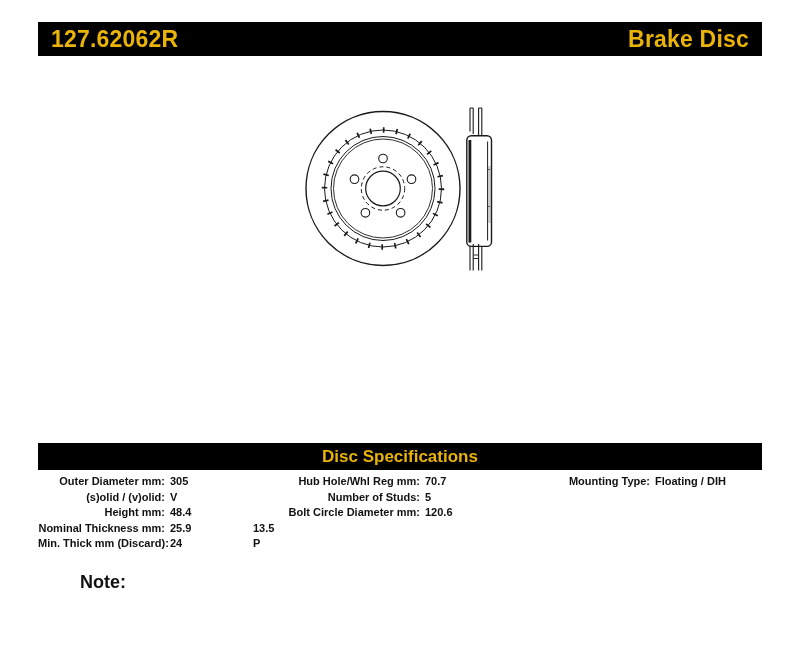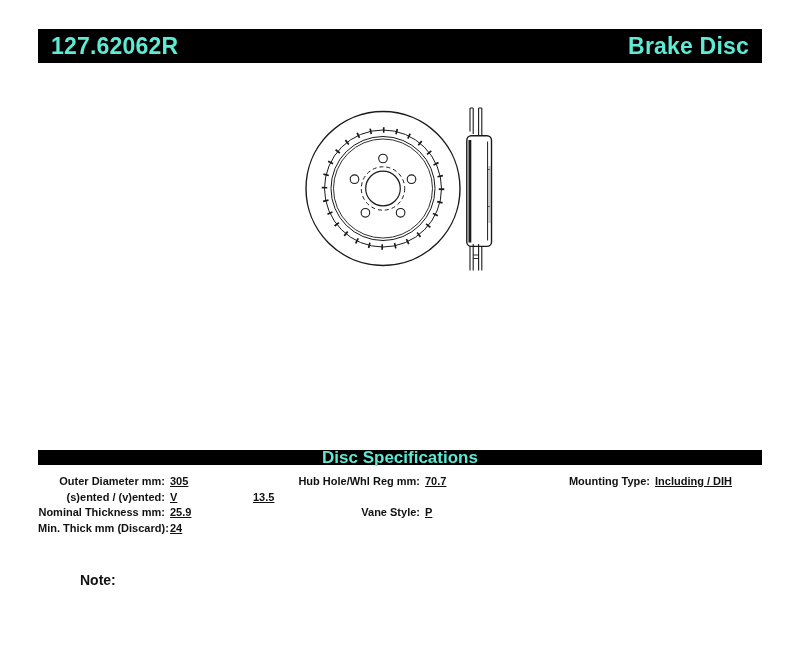--- a/index.html
+++ b/index.html
@@ -3,48 +3,48 @@
 <meta charset="utf-8">
 <style>
   html,body{margin:0;padding:0;}
   body{
     width:800px;height:655px;position:relative;overflow:hidden;
     background:#ffffff;
     font-family:"Liberation Sans","DejaVu Sans",sans-serif;
     color:#111;
   }
   .bar{
-    position:absolute;left:38px;width:724px;background:#000;color:#5eead4;
-    display:flex;align-items:center;box-sizing:border-box;margin-top:7px;
+    position:absolute;left:38px;width:724px;background:#000;color:#eab308;
+    display:flex;align-items:center;box-sizing:border-box;
   }
   .topbar{
     top:22px;height:34px;justify-content:space-between;padding:0 13px;
     font-size:23px;font-weight:bold;letter-spacing:0.2px;
   }
   .specbar{
-    top:443px;height:15px;justify-content:center;
+    top:443px;height:27px;justify-content:center;
     font-size:17px;font-weight:bold;text-align:center;
   }
   .drawing{
     position:absolute;left:288px;top:95px;width:217px;height:185px;
   }
   .spec-col{
     position:absolute;top:474px;font-size:11px;font-weight:bold;line-height:15.5px;
   }
   .col-left{left:38px;width:230px;}
   .col-mid{left:248px;width:262px;}
   .col-right{left:530px;width:232px;}
   .spec-row{display:flex;white-space:nowrap;}
   .spec-row .lbl{display:inline-block;text-align:right;flex:0 0 auto;}
   .col-left .lbl{width:127px;}
   .col-mid .lbl{width:172px;}
   .col-right .lbl{width:120px;}
-  .spec-row .val{margin-left:5px;text-align:left;text-decoration:underline;}
+  .spec-row .val{margin-left:5px;text-align:left;}
   .note{
-    position:absolute;left:80px;top:572px;font-size:14px;font-weight:bold;
+    position:absolute;left:80px;top:572px;font-size:18px;font-weight:bold;
   }
 </style>
 </head>
 <body>
 
 <header class="bar topbar">
   <span>127.62062R</span>
   <span>Brake Disc</span>
 </header>
 
@@ -87,47 +87,58 @@
 <div class="bar specbar">
   <span>Disc Specifications</span>
 </div>
 
 <div class="spec-col col-left">
   <div class="spec-row">
     <span class="lbl">Outer Diameter mm:</span>
     <span class="val">305</span>
   </div>
   <div class="spec-row">
-    <span class="lbl">(s)ented / (v)ented:</span>
+    <span class="lbl">(s)olid / (v)olid:</span>
     <span class="val">V</span>
+  </div>
+  <div class="spec-row">
+    <span class="lbl">Height mm:</span>
+    <span class="val">48.4</span>
   </div>
   <div class="spec-row">
     <span class="lbl">Nominal Thickness mm:</span>
     <span class="val">25.9</span>
   </div>
   <div class="spec-row">
     <span class="lbl">Min. Thick mm (Discard):</span>
     <span class="val">24</span>
   </div>
 </div>
 
 <div class="spec-col col-mid">
   <div class="spec-row">
     <span class="lbl">Hub Hole/Whl Reg mm:</span>
     <span class="val">70.7</span>
   </div>
   <div class="spec-row">
+    <span class="lbl">Number of Studs:</span>
+    <span class="val">5</span>
+  </div>
+  <div class="spec-row">
+    <span class="lbl">Bolt Circle Diameter mm:</span>
+    <span class="val">120.6</span>
+  </div>
+  <div class="spec-row">
     <span class="val">13.5</span>
   </div>
   <div class="spec-row">
-    <span class="lbl">Vane Style:</span>
     <span class="val">P</span>
   </div>
 </div>
 
 <div class="spec-col col-right">
   <div class="spec-row">
     <span class="lbl">Mounting Type:</span>
-    <span class="val">Including / DIH</span>
+    <span class="val">Floating / DIH</span>
   </div>
 </div>
 
 <div class="note">Note:</div>
 
 </body></html>

